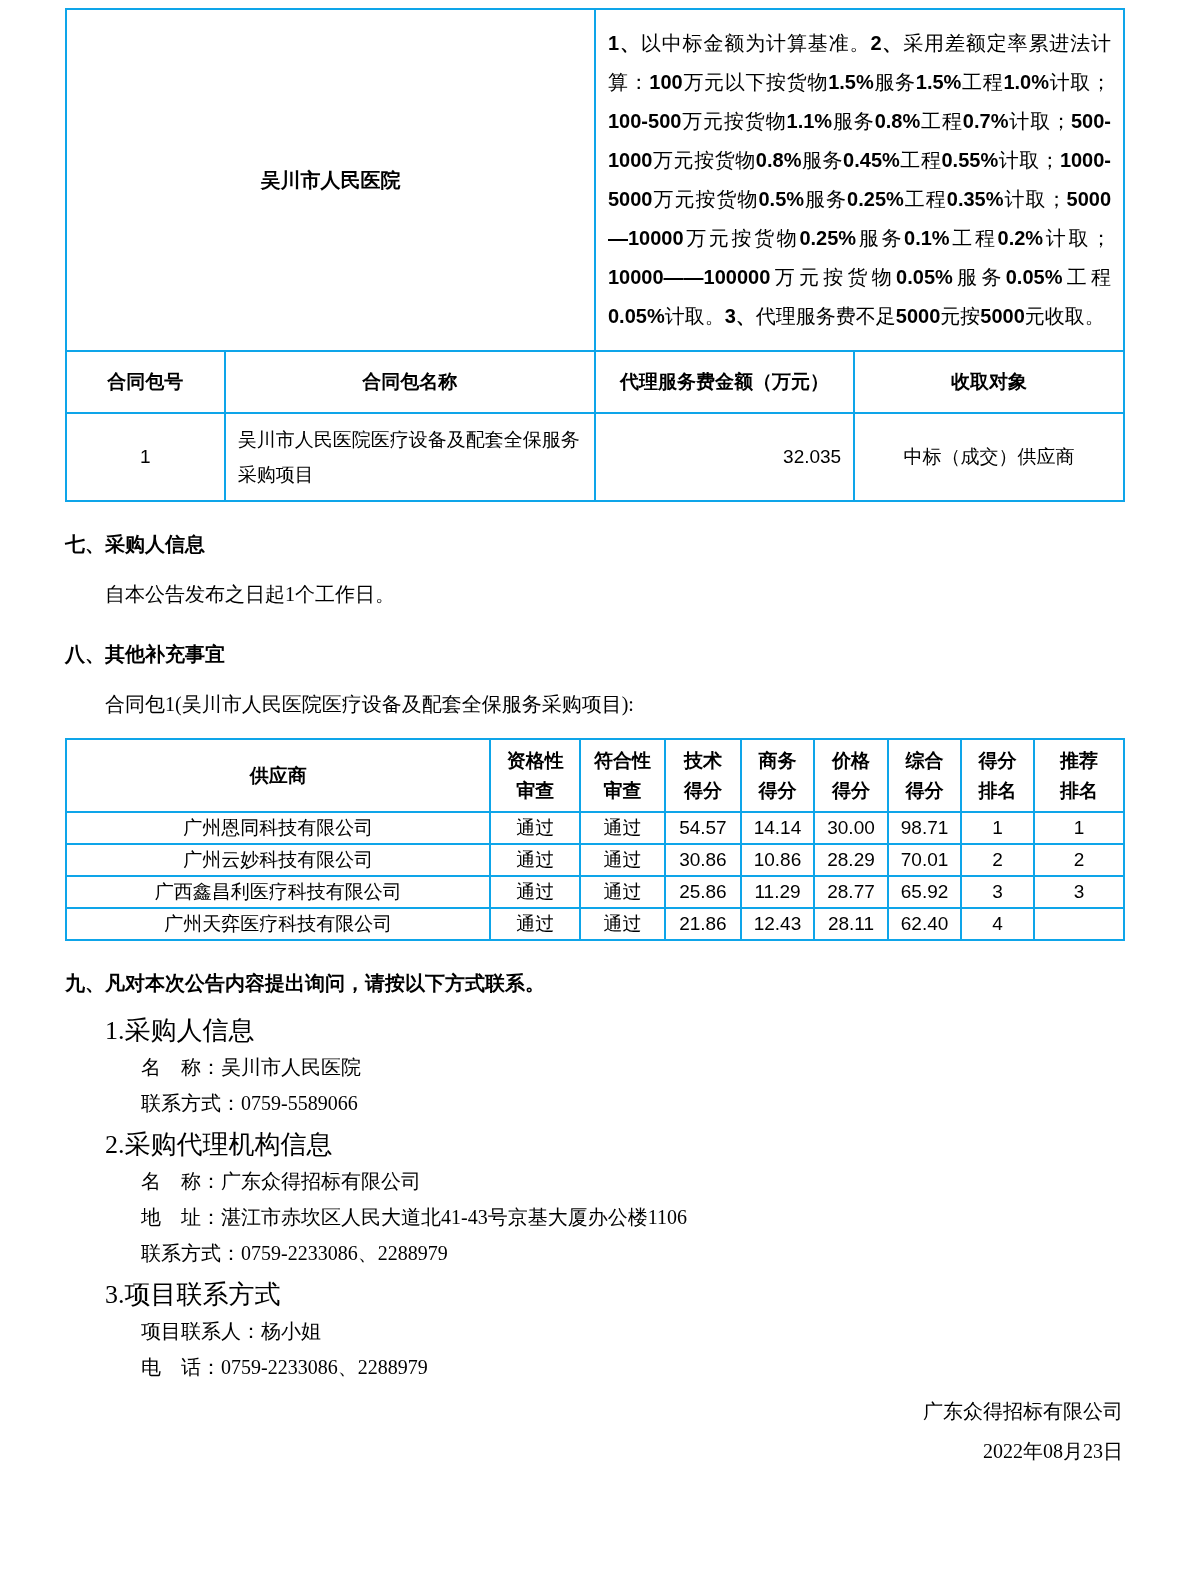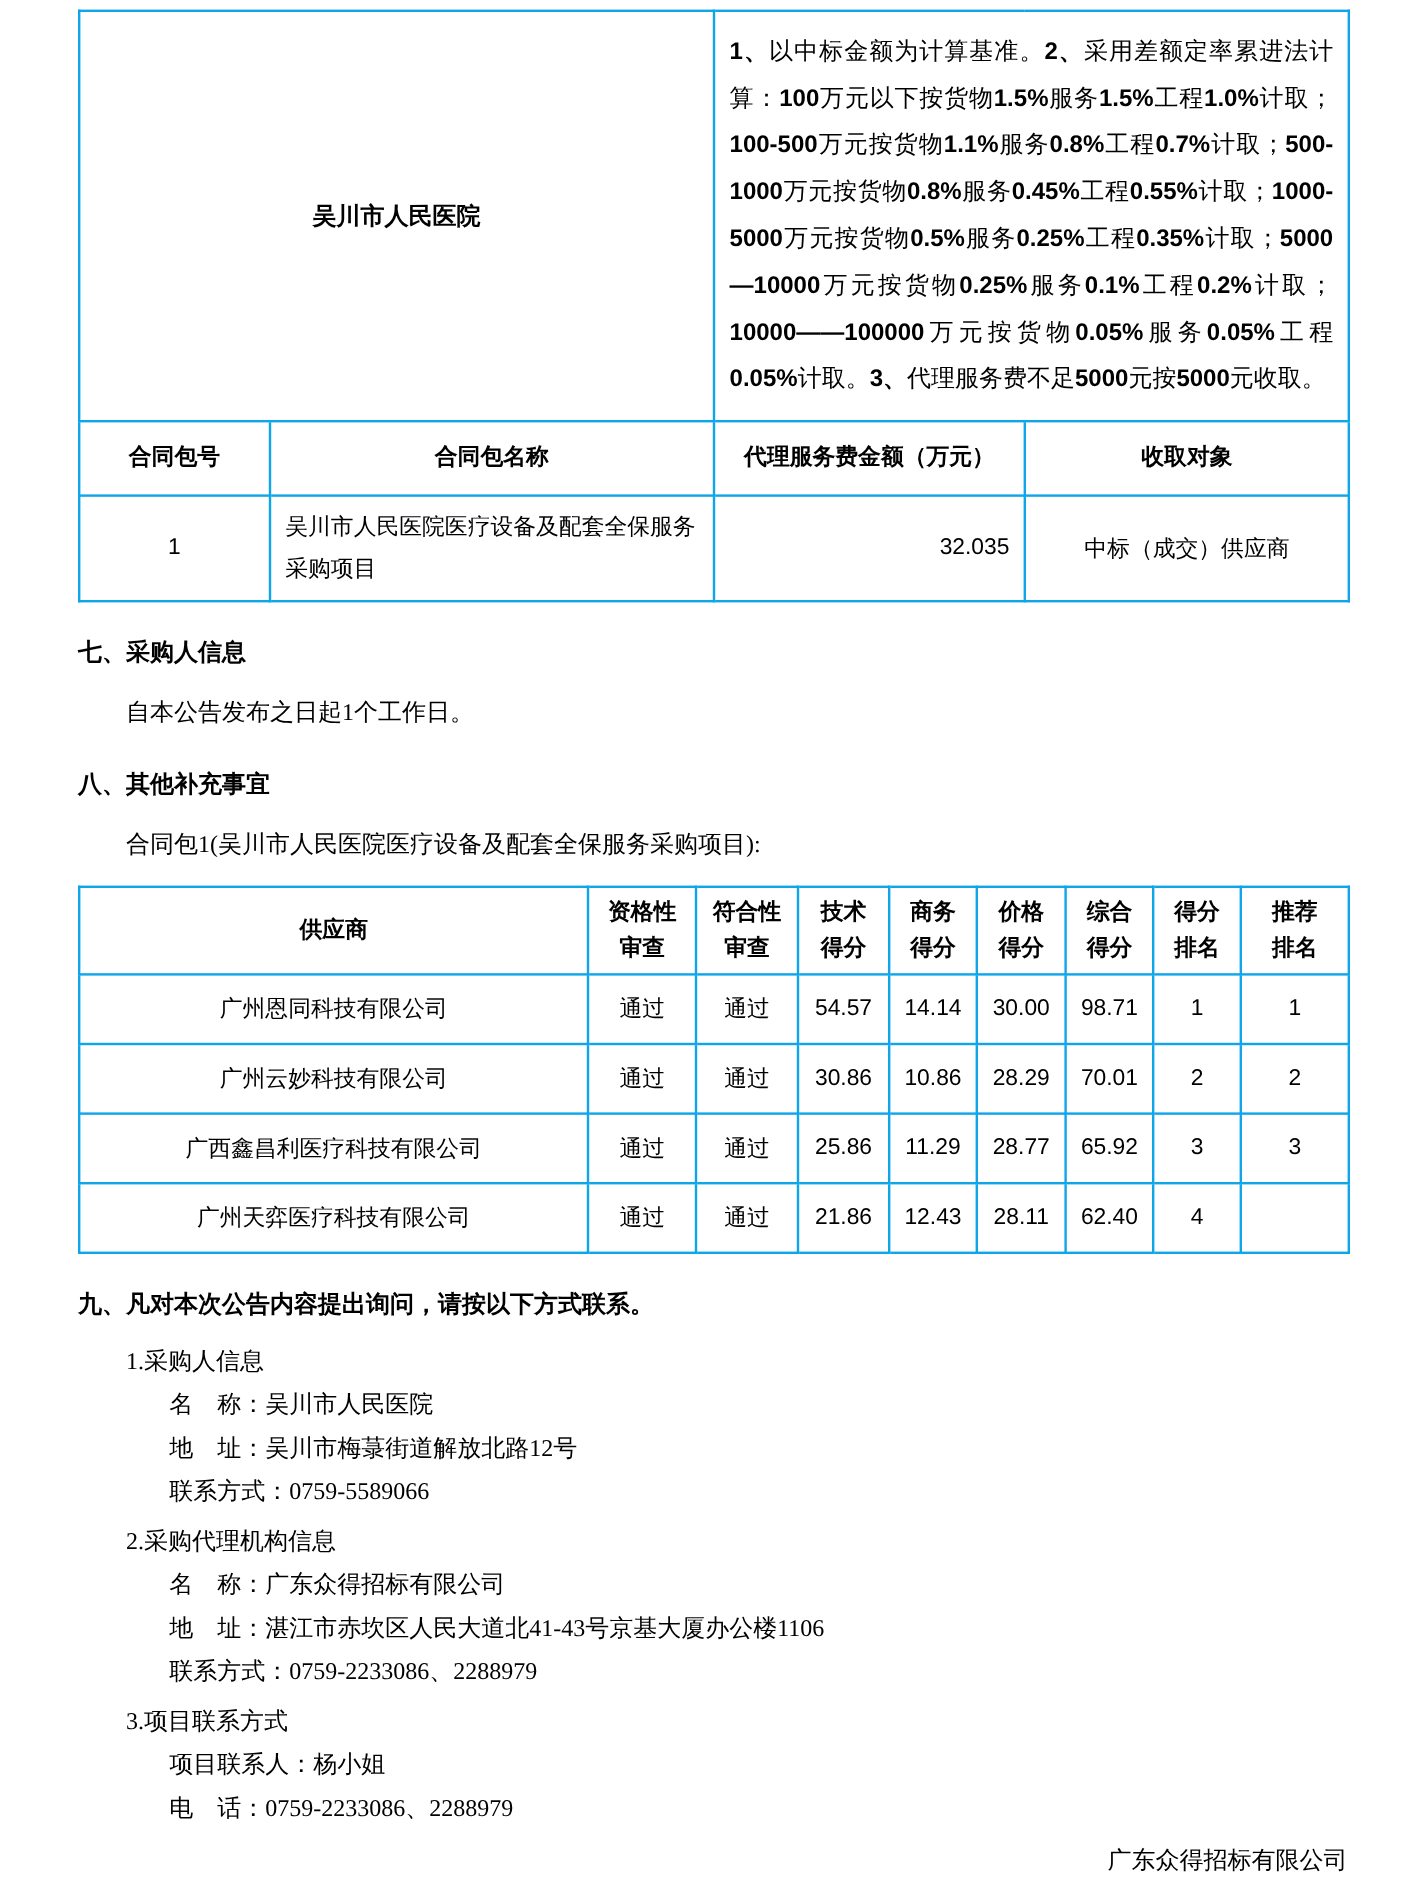--- a/index.html
+++ b/index.html
@@ -25,24 +25,24 @@
   .ta-l { text-align: left; }
   .num { font-family: "Liberation Sans", sans-serif; }
 
   
   .sec-h { font-weight: bold; font-size: 20px; margin: 28px 0 0 0; line-height: 28px; }
   .para  { font-size: 20px; margin: 22px 0 0 40px; line-height: 28px; }
 
   
   .score-table { margin-top: 20px; }
   .score-table .hdr td { height: 70px; }
-  .score-table .r td { font-size: 19px; height: 58px; text-align: center; padding: 2px 4px; }
+  .score-table .r td { font-size: 19px; height: 32px; text-align: center; padding: 2px 4px; }
 
   
-  .sub-title { font-size: 20px; margin: 18px 0 0 40px; line-height: 24px; }
+  .sub-title { font-size: 26px; margin: 18px 0 0 40px; line-height: 24px; }
   .contact-line { font-size: 20px; margin: 12px 0 0 76px; line-height: 24px; }
 
   
   .footer { margin-top: 12px; text-align: right; font-size: 20px; line-height: 40px; padding-right: 2px; }
 </style>
 </head>
 <body>
 
 <div class="doc">
 
@@ -155,21 +155,20 @@
       <td class="num">4</td>
       <td class="num"></td>
     </tr>
   </tbody>
     </table>
 
   <div class="sec-h">九、凡对本次公告内容提出询问，请按以下方式联系。</div>
 
   <div class="sub-title" style="margin-top:22px;">1.采购人信息</div>
   <div class="contact-line">名　称：吴川市人民医院</div>
-  <div class="contact-line">地　址：吴川市梅菉街道解放北路12号</div>
   <div class="contact-line">联系方式：0759-5589066</div>
 
   <div class="sub-title">2.采购代理机构信息</div>
   <div class="contact-line">名　称：广东众得招标有限公司</div>
   <div class="contact-line">地　址：湛江市赤坎区人民大道北41-43号京基大厦办公楼1106</div>
   <div class="contact-line">联系方式：0759-2233086、2288979</div>
 
   <div class="sub-title">3.项目联系方式</div>
   <div class="contact-line">项目联系人：杨小姐</div>
   <div class="contact-line">电　话：0759-2233086、2288979</div>

